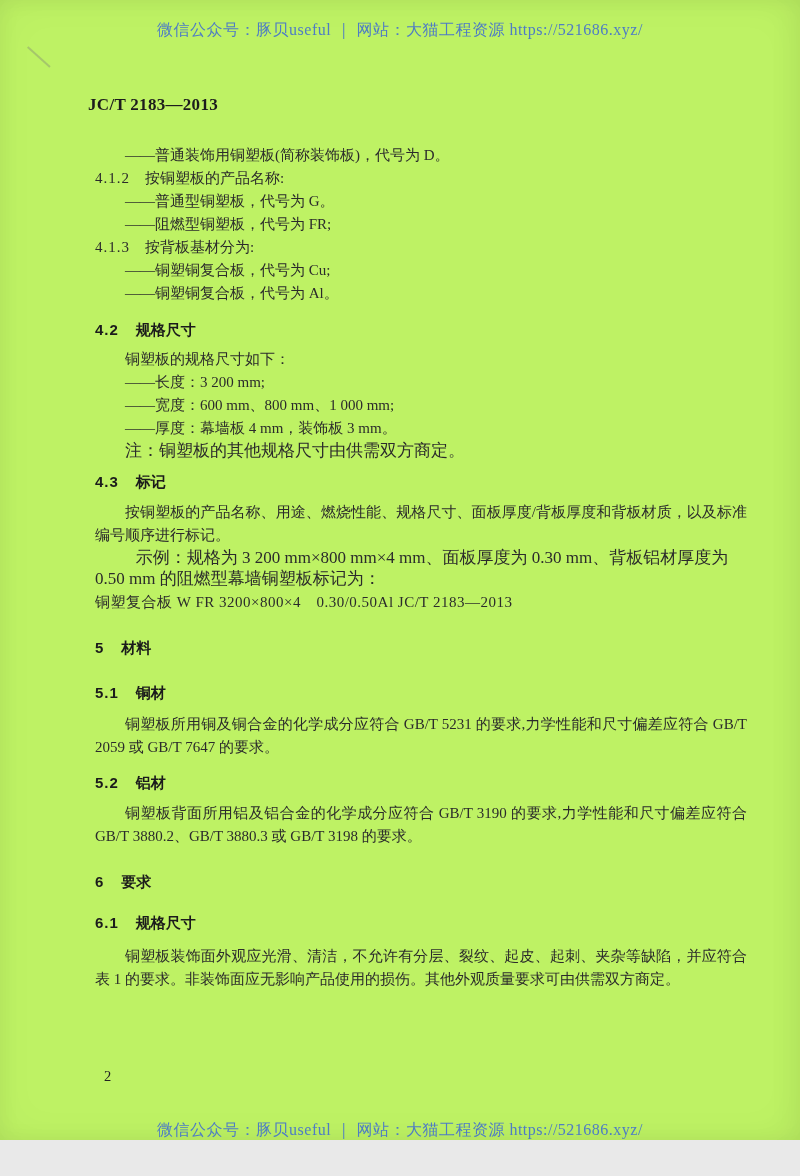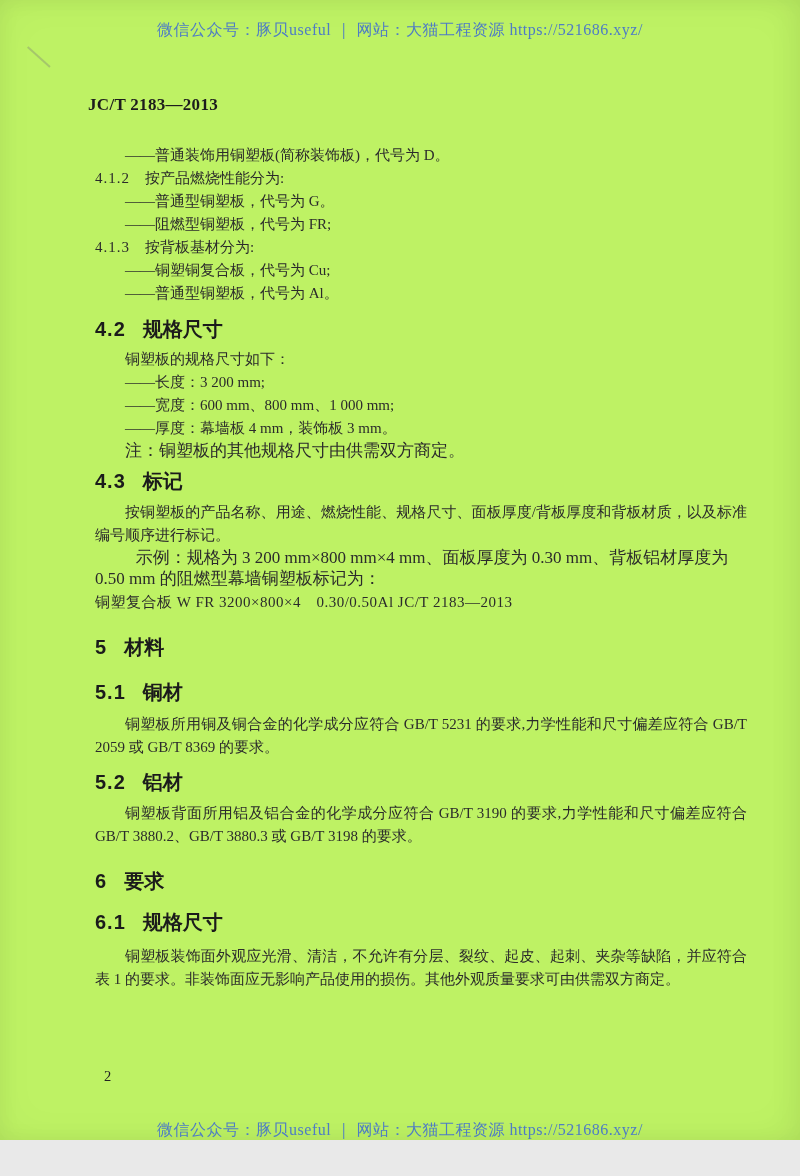--- a/index.html
+++ b/index.html
@@ -48,21 +48,21 @@
   .content p { margin: 0; }
   .line {
     font-size: 15px;
     line-height: 23px;
   }
   .dash { padding-left: 30px; }
   .cnum { margin-right: 15px; letter-spacing: 1px; }
   .h {
     font-family: "Liberation Sans", "DejaVu Sans", sans-serif;
     font-weight: 700;
-    font-size: 20px;
+    font-size: 15px;
     line-height: 23px;
     color: #1b1b1b;
   }
   .h .cnum { margin-right: 17px; }
   .para {
     text-indent: 2em;
     text-align: justify;
   }
   .small {
     font-size: 17px;
@@ -96,30 +96,30 @@
 
   <div class="scan-mark"></div>
 
   <div class="std-code">JC/T 2183—2013</div>
 
   <main class="content">
 
     <p class="line dash">——普通装饰用铜塑板(简称装饰板)，代号为 D。</p>
 
     <p class="line">
-      <span class="cnum">4.1.2</span><span>按产品燃烧性能分为:</span>
+      <span class="cnum">4.1.2</span><span>按铜塑板的产品名称:</span>
     </p>
     <p class="line dash">——普通型铜塑板，代号为 G。</p>
     <p class="line dash">——阻燃型铜塑板，代号为 FR;</p>
 
     <p class="line">
       <span class="cnum">4.1.3</span><span>按背板基材分为:</span>
     </p>
     <p class="line dash">——铜塑铜复合板，代号为 Cu;</p>
-    <p class="line dash">——普通型铜塑板，代号为 Al。</p>
+    <p class="line dash">——铜塑铜复合板，代号为 Al。</p>
 
     <p class="h mt13">
       <span class="cnum">4.2</span><span>规格尺寸</span>
     </p>
     <p class="line para mt7">铜塑板的规格尺寸如下：</p>
     <p class="line dash">——长度：3 200 mm;</p>
     <p class="line dash">——宽度：600 mm、800 mm、1 000 mm;</p>
     <p class="line dash">——厚度：幕墙板 4 mm，装饰板 3 mm。</p>
     <p class="line small note">注：铜塑板的其他规格尺寸由供需双方商定。</p>
 
@@ -130,21 +130,21 @@
     <p class="line small ex-intro">示例：规格为 3 200 mm×800 mm×4 mm、面板厚度为 0.30 mm、背板铝材厚度为 0.50 mm 的阻燃型幕墙铜塑板标记为：</p>
     <p class="line designation mt2">铜塑复合板 W FR 3200×800×4　0.30/0.50Al JC/T 2183—2013</p>
 
     <p class="h mt22">
       <span class="cnum">5</span><span>材料</span>
     </p>
 
     <p class="h mt22">
       <span class="cnum">5.1</span><span>铜材</span>
     </p>
-    <p class="line para mt9">铜塑板所用铜及铜合金的化学成分应符合 GB/T 5231 的要求,力学性能和尺寸偏差应符合 GB/T 2059 或 GB/T 8369 的要求。</p>
+    <p class="line para mt9">铜塑板所用铜及铜合金的化学成分应符合 GB/T 5231 的要求,力学性能和尺寸偏差应符合 GB/T 2059 或 GB/T 7647 的要求。</p>
 
     <p class="h mt12">
       <span class="cnum">5.2</span><span>铝材</span>
     </p>
     <p class="line para mt8">铜塑板背面所用铝及铝合金的化学成分应符合 GB/T 3190 的要求,力学性能和尺寸偏差应符合 GB/T 3880.2、GB/T 3880.3 或 GB/T 3198 的要求。</p>
 
     <p class="h mt22">
       <span class="cnum">6</span><span>要求</span>
     </p>
 

